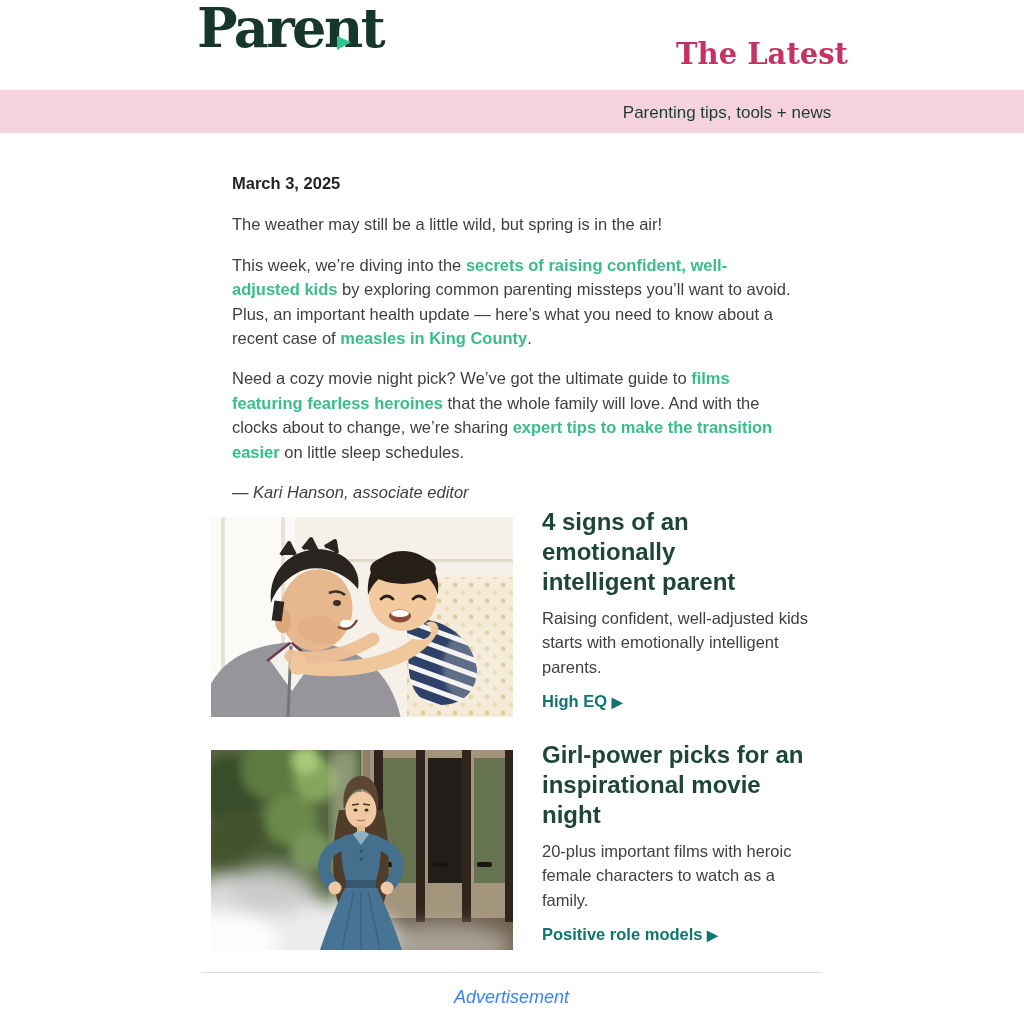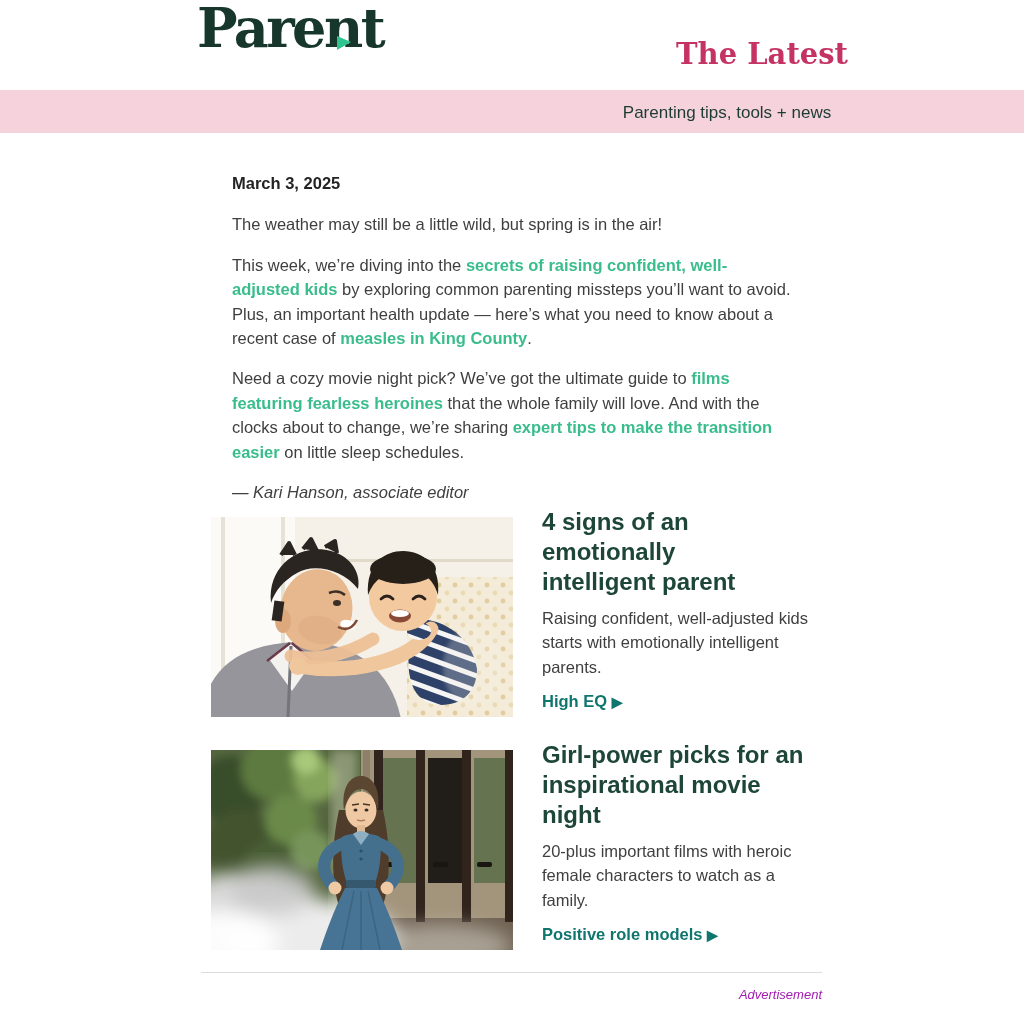--- a/index.html
+++ b/index.html
@@ -50,21 +50,21 @@
   .card-title {
     font-size:24px; line-height:30px; font-weight:bold; color:#1d4639;
     white-space:pre-line; cursor:pointer; margin-bottom:9px;
   }
   .card-desc { font-size:16.5px; line-height:24.3px; color:#3f3f3f; white-space:pre-line; margin-bottom:10px; }
   .card-link { font-size:16.5px; line-height:24px; font-weight:bold; color:#0f766e; cursor:pointer; }
   .card-link .arrow { font-size:14px; letter-spacing:0; }
 
   
   .divider { position:absolute; left:0; top:972px; width:621px; height:0; border-top:1px solid #dcdcdc; }
-  .ad-label { position:absolute; left:0; top:987px; width:621px; text-align:right; font-size:13px; font-style:italic; color:#a21caf; }
+  .ad-label { position:absolute; left:0; top:987px; width:621px; text-align:center; font-size:18px; font-style:italic; color:#3b82f6; }
 </style>
 </head>
 <body>
 
 <div class="page">
 
   <div class="pink-band"></div>
 
   <div class="logo">
     <div>Parent</div>

